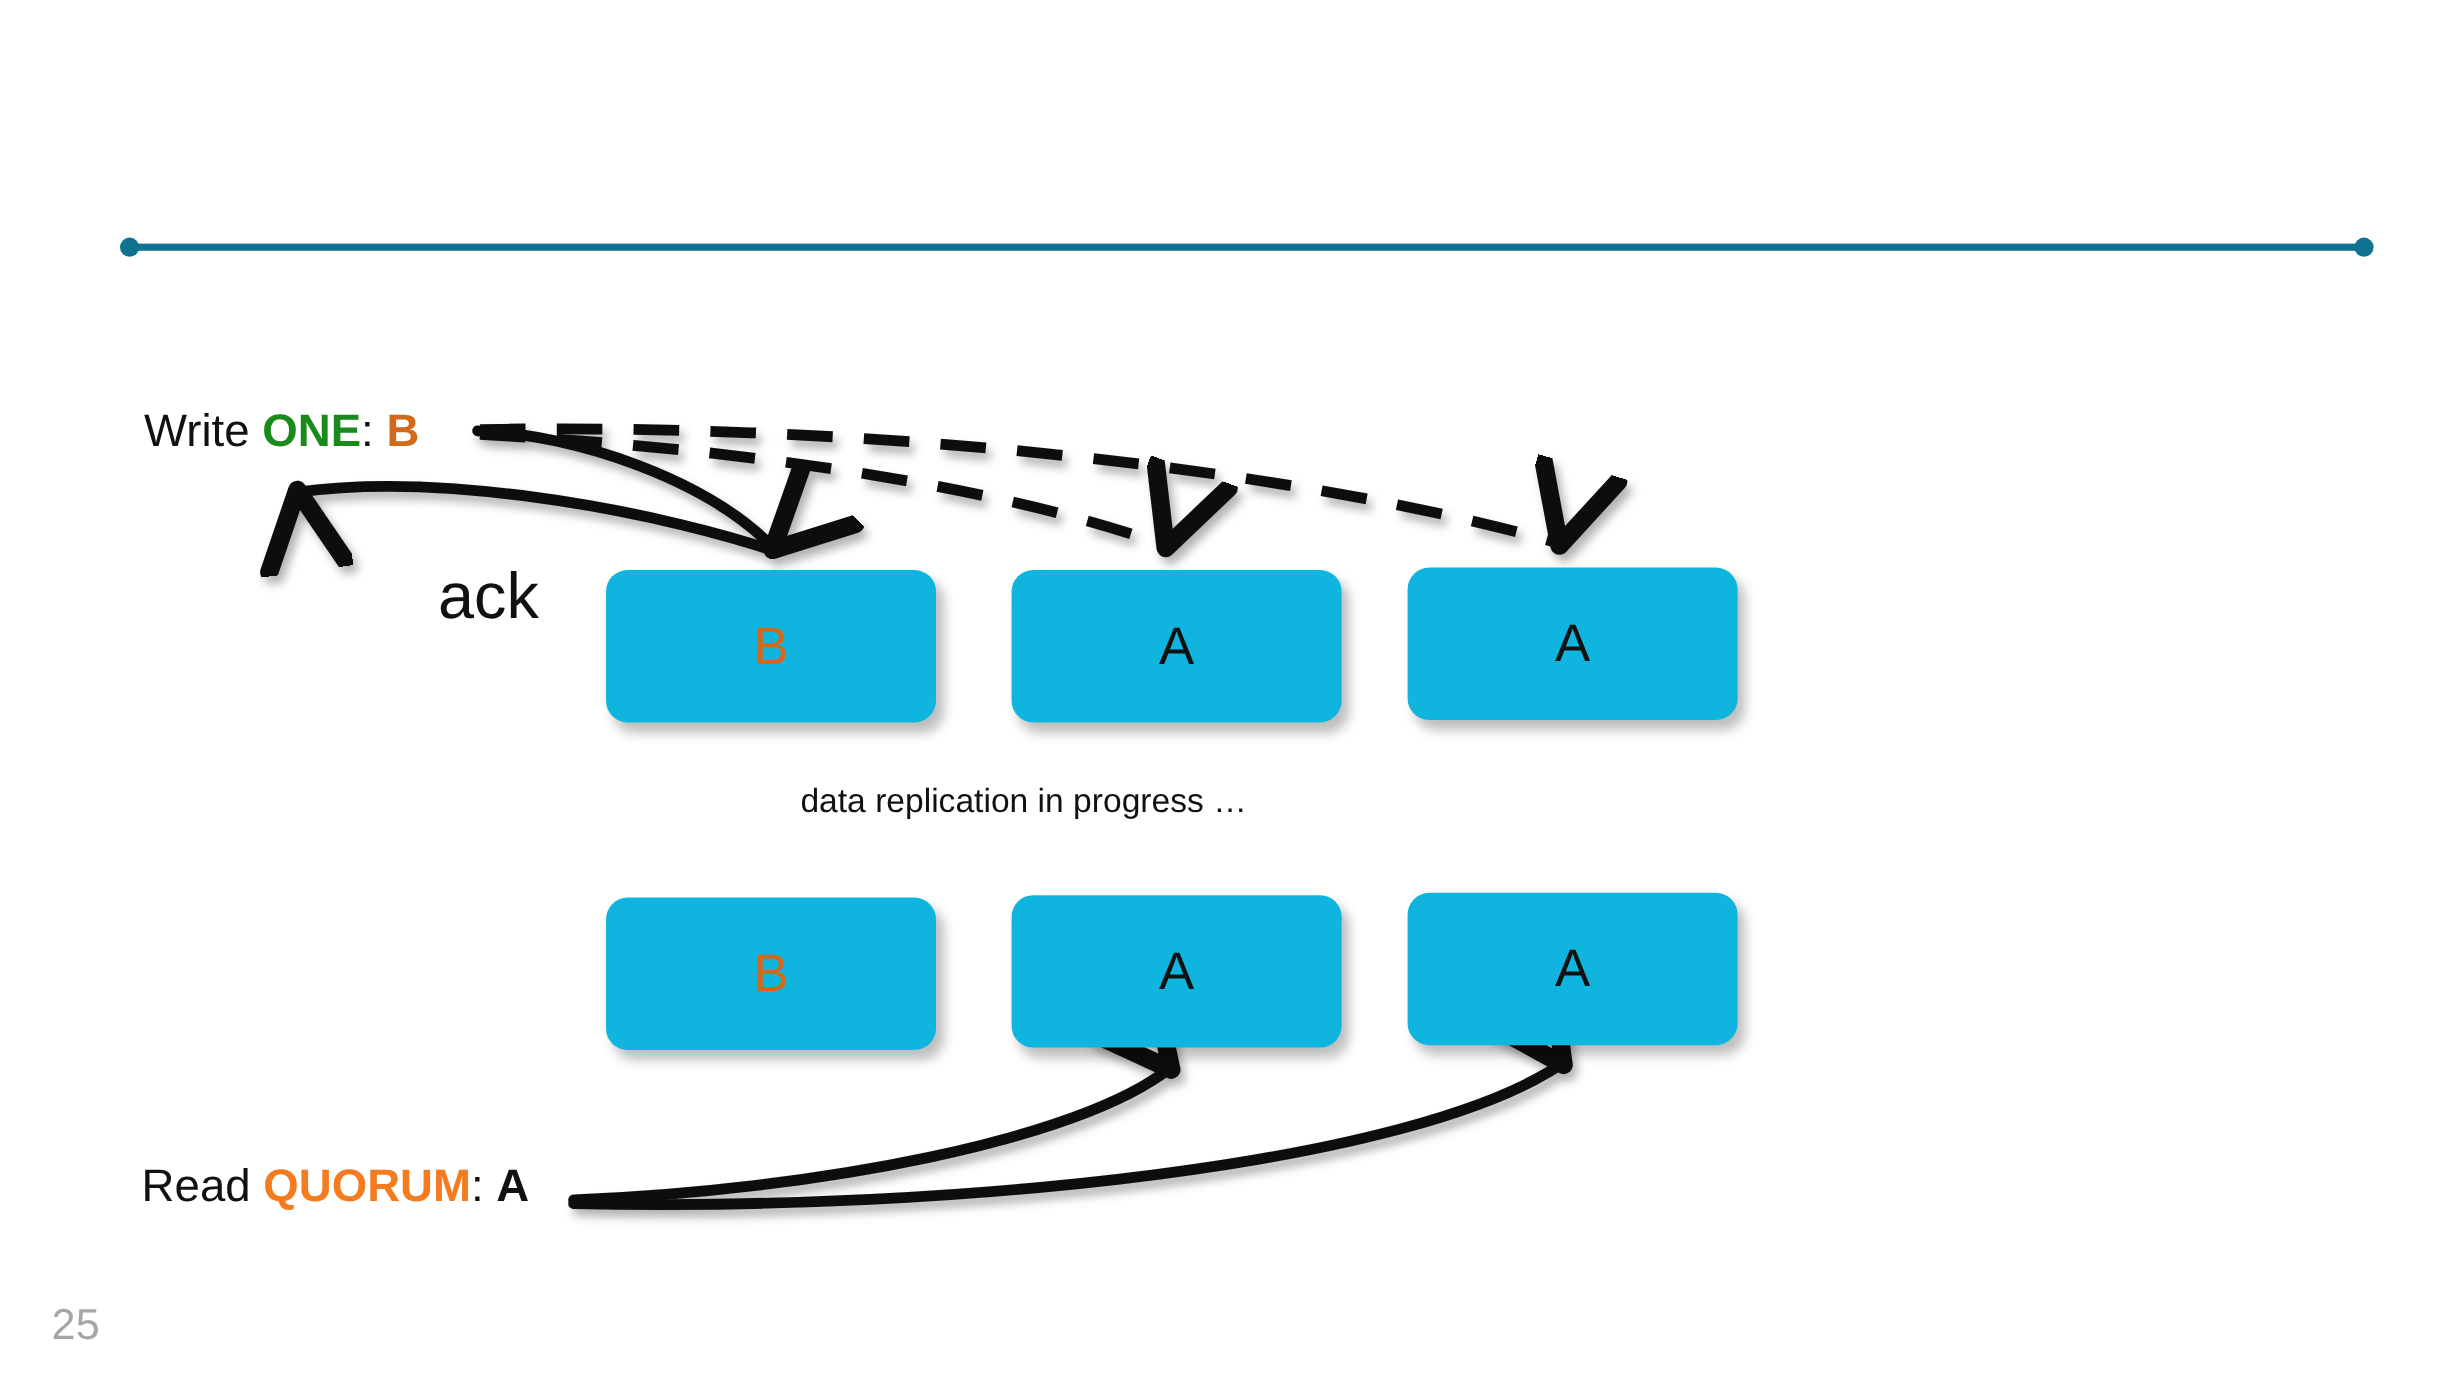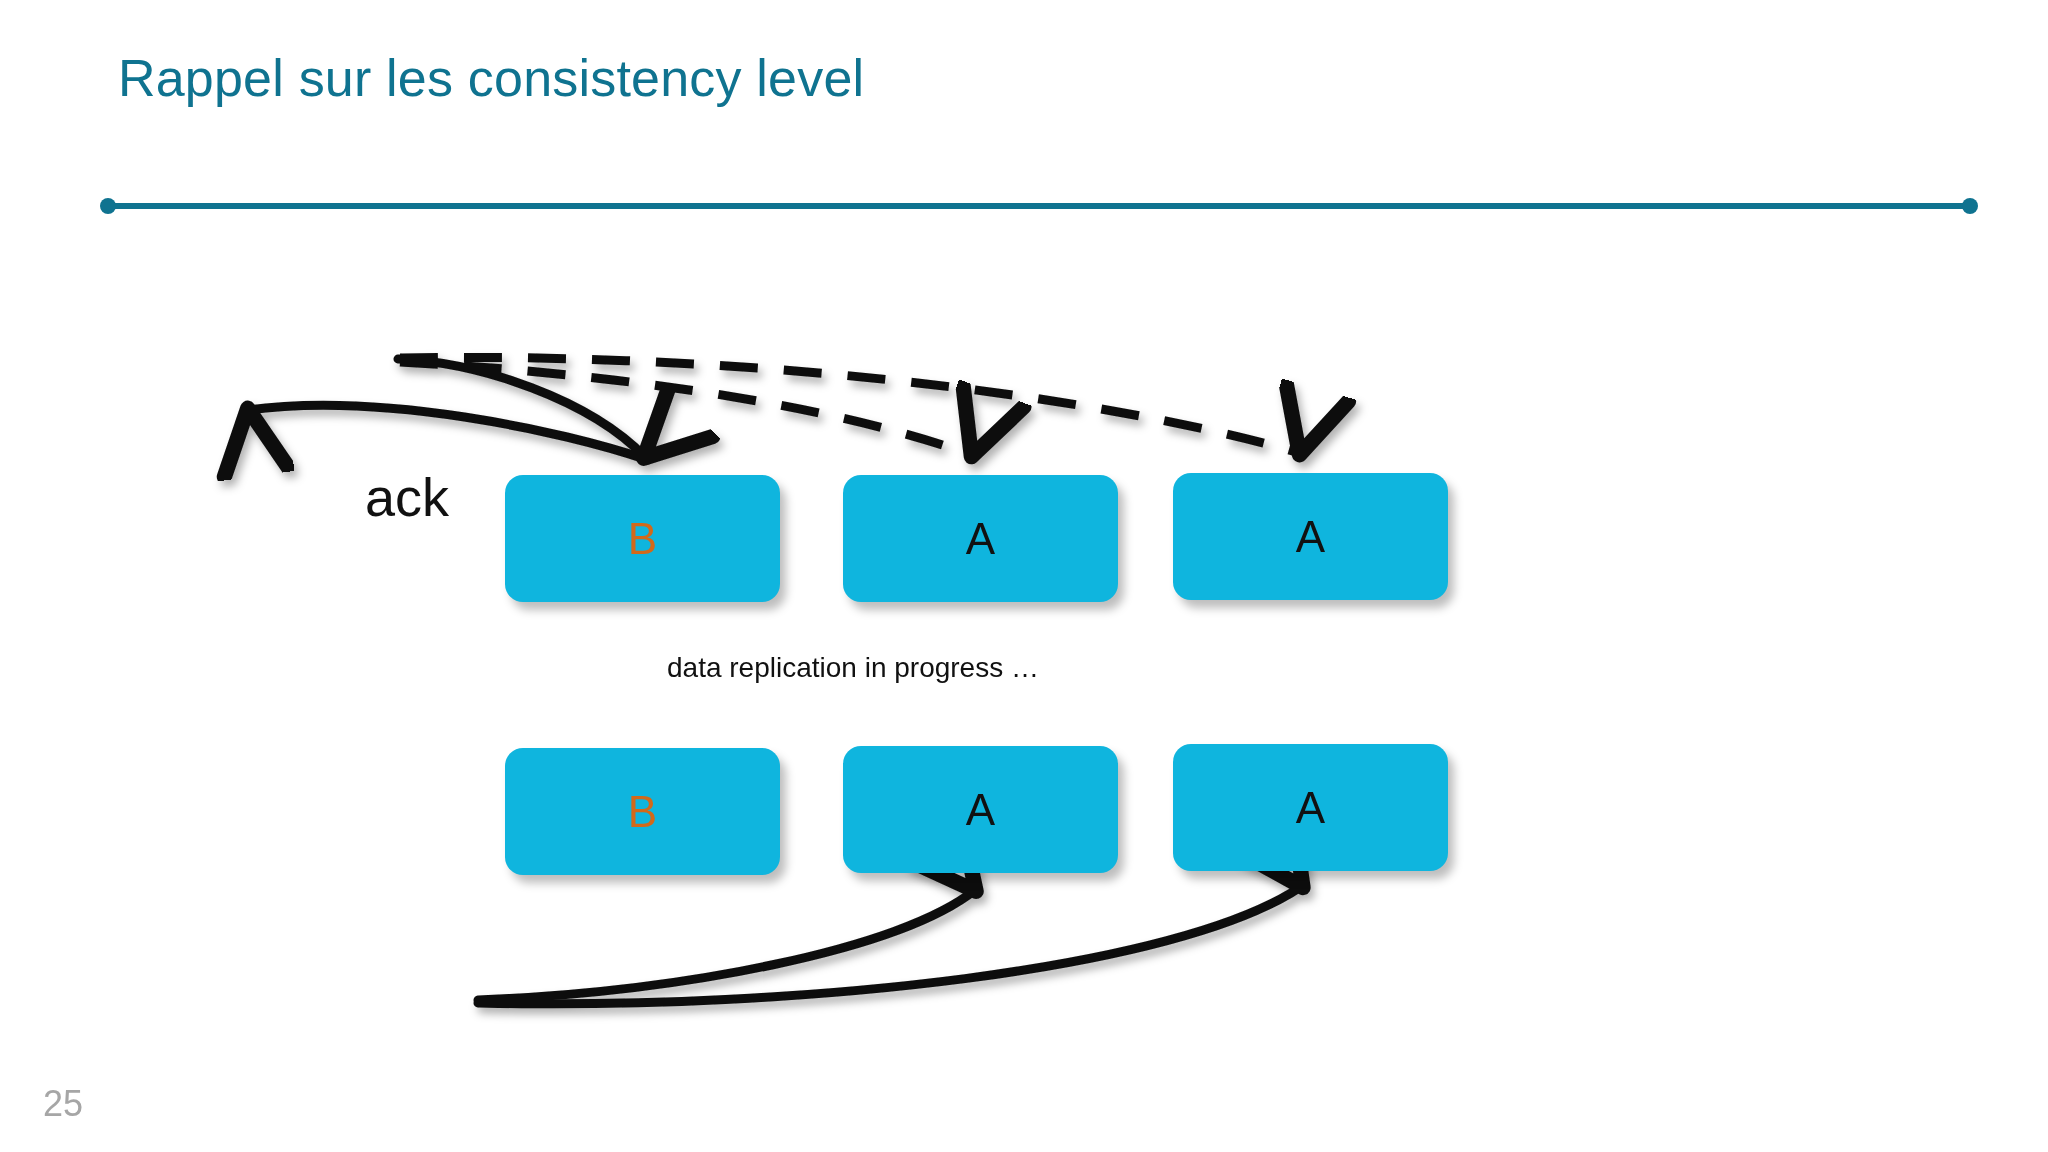--- a/index.html
+++ b/index.html
@@ -138,21 +138,20 @@
     width: 2048px;
     height: 1152px;
     pointer-events: none;
   }
 </style>
 </head>
 <body>
 
 <div id="slide">
 
-  <div id="slide-title">Rappel sur les consistency level</div>
 
   <div id="title-divider">
     <div class="rule-dot left"></div>
     <div class="rule-line"></div>
     <div class="rule-dot right"></div>
   </div>
 
   <svg id="arrow-layer" viewBox="0 0 2048 1152" xmlns="http://www.w3.org/2000/svg">
     <defs>
       <marker id="arrowhead-down" markerWidth="9" markerHeight="9" refX="4.2" refY="7.4" orient="auto" markerUnits="strokeWidth">
@@ -195,21 +194,27 @@
   <div class="node-box" id="node-r2c1">
     <span class="node-label orange">B</span>
   </div>
   <div class="node-box" id="node-r2c2">
     <span class="node-label">A</span>
   </div>
   <div class="node-box" id="node-r2c3">
     <span class="node-label">A</span>
   </div>
 
+  <div class="plain-text" id="write-label">
+    <span>Write </span><span class="kw-one">ONE</span><span>: </span><span class="val-b">B</span>
+  </div>
 
   <div class="plain-text" id="ack-label">ack</div>
 
   <div class="plain-text" id="replication-label">data replication in progress …</div>
 
+  <div class="plain-text" id="read-label">
+    <span>Read </span><span class="kw-quorum">QUORUM</span><span>: </span><span class="val-a">A</span>
+  </div>
 
   <div id="page-number">25</div>
 
 </div>
 
 </body></html>

